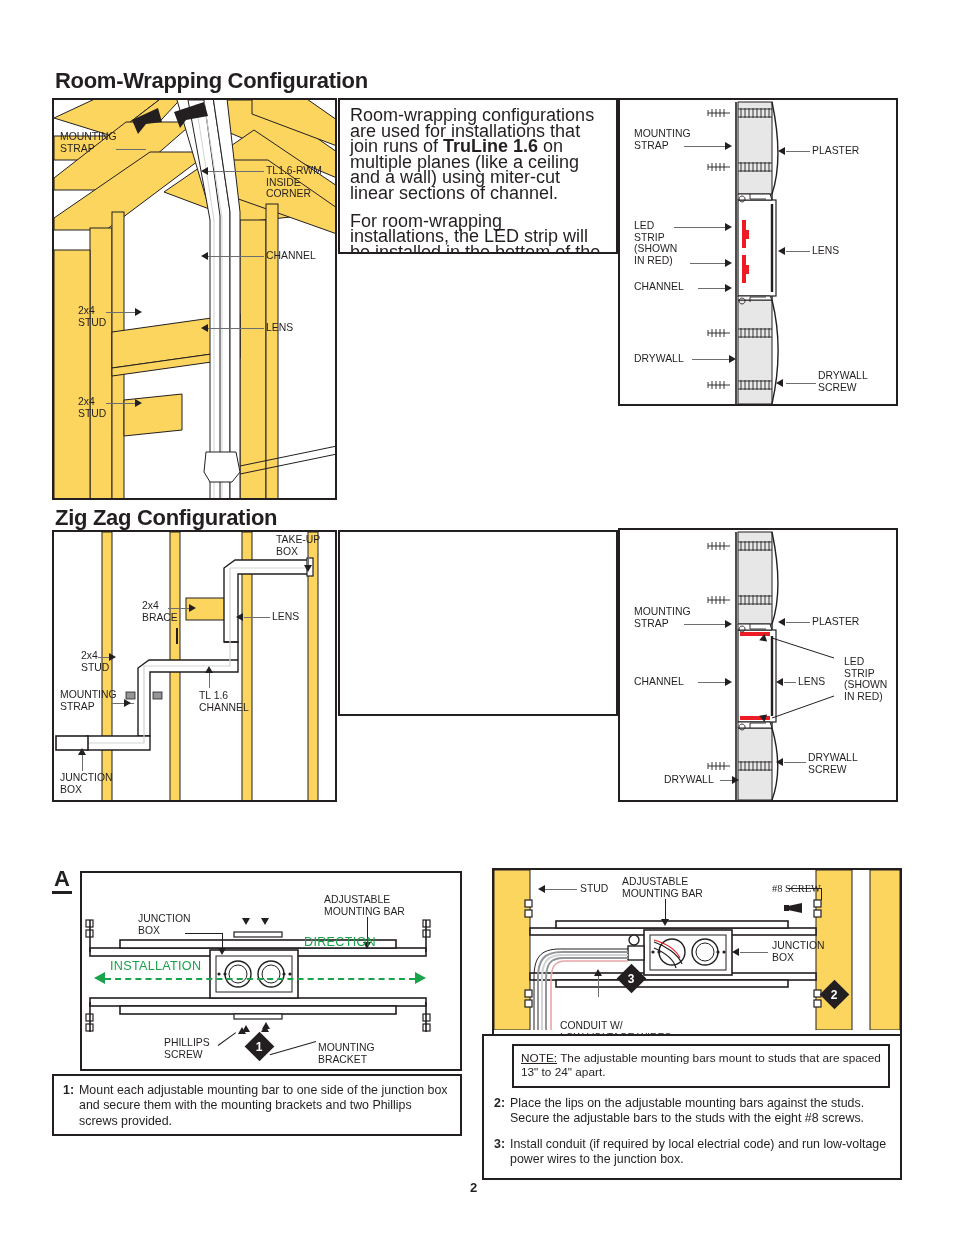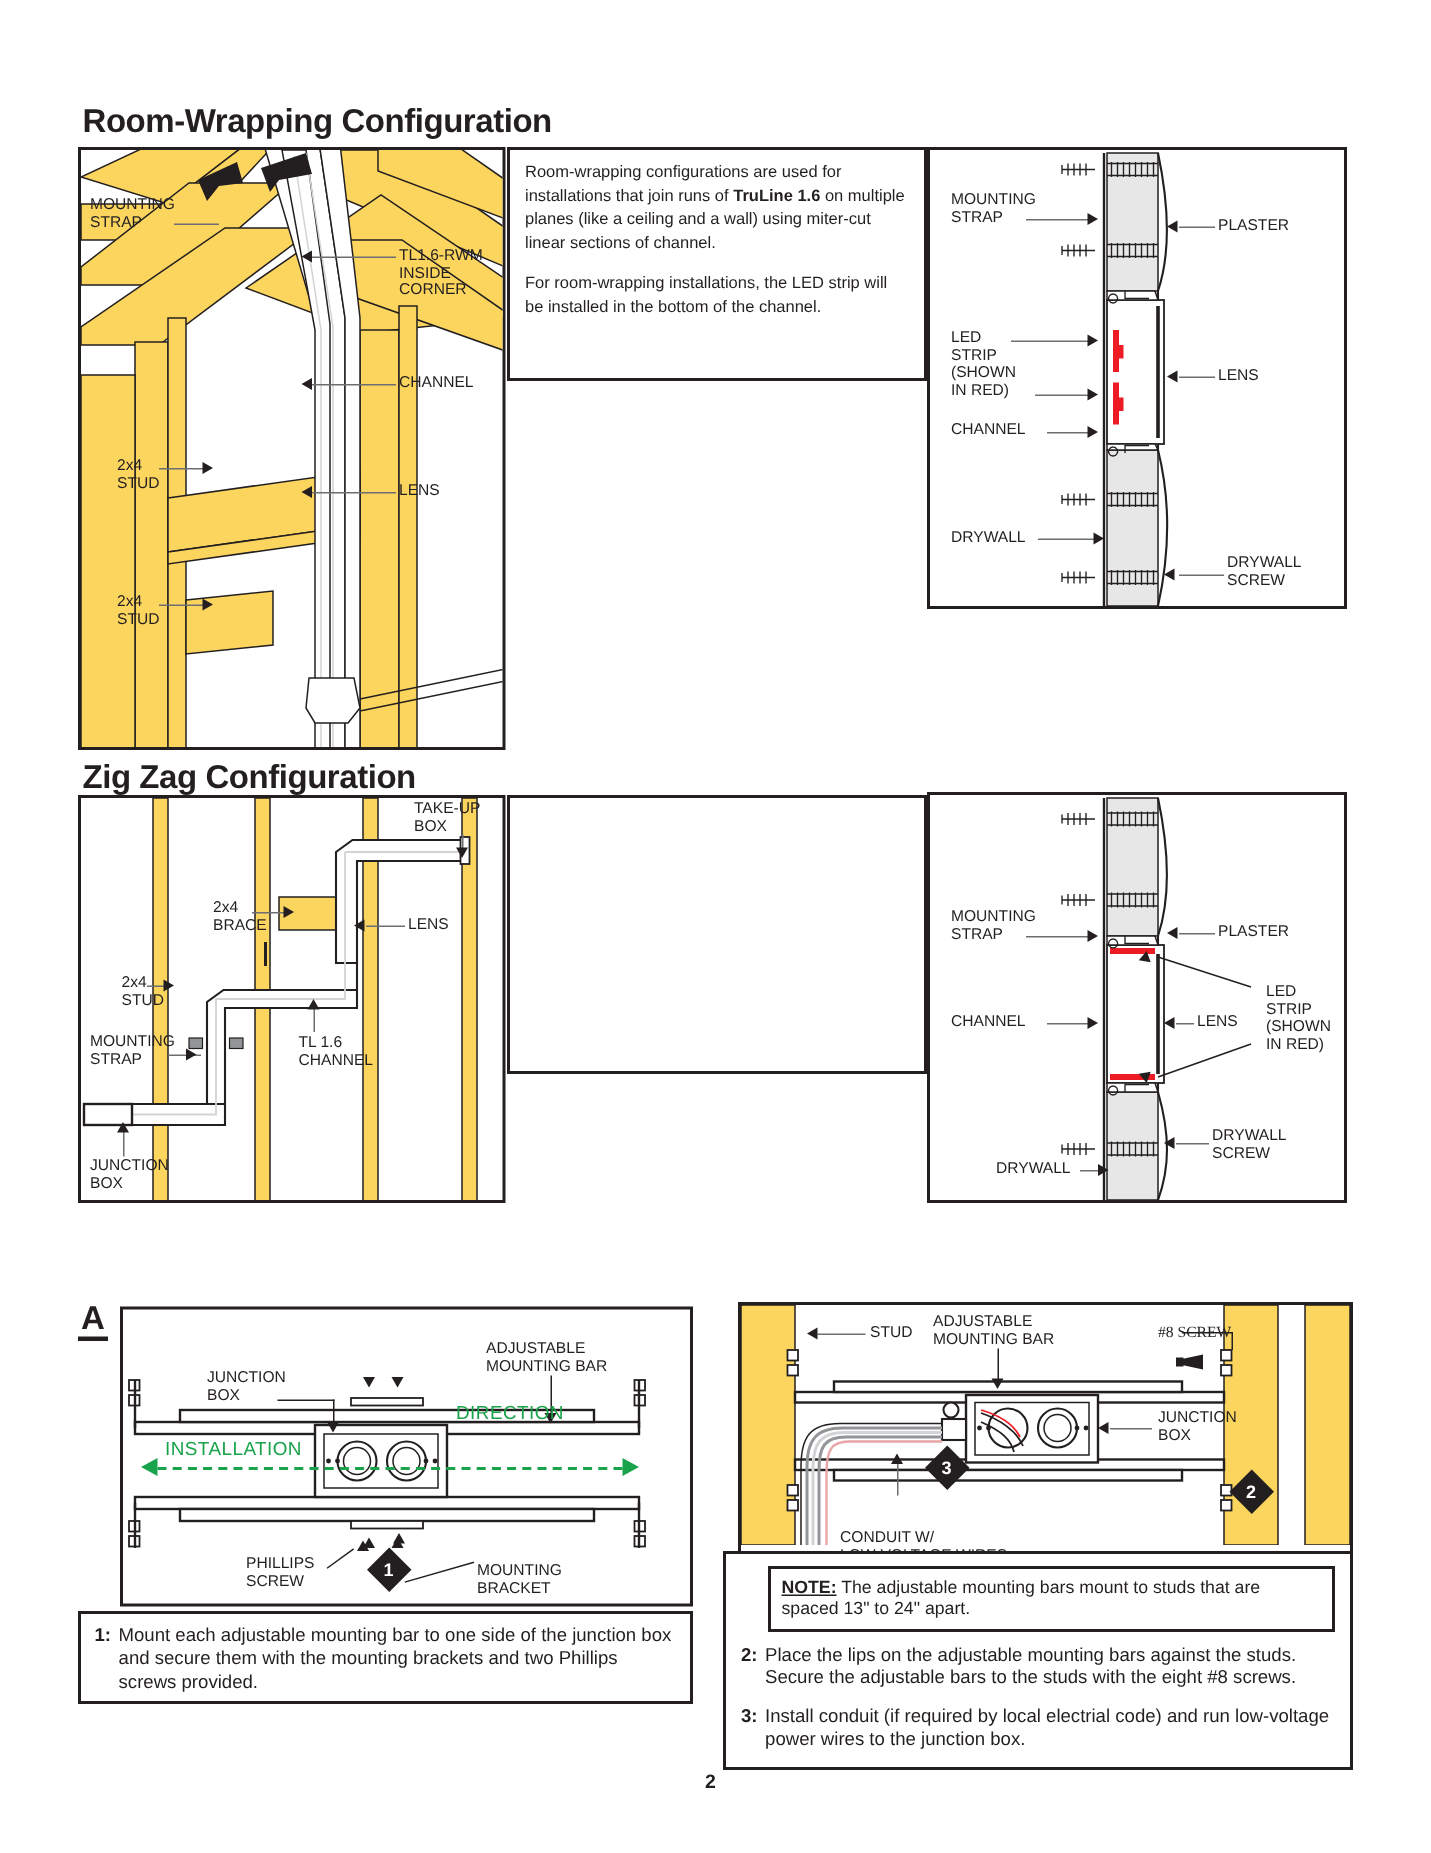--- a/index.html
+++ b/index.html
@@ -23,21 +23,21 @@
     padding:5px 0 6px 10px;box-sizing:border-box;white-space:nowrap;
   }
 
   
   .panel{
     border:2px solid #231f20;background:#fff;box-sizing:border-box;overflow:hidden;
   }
 
   
   .copy{
-    font-size:11px;line-height:15.6px;color:#231f20;
+    font-size:18px;line-height:15.6px;color:#231f20;
   }
   .copy p{margin:0 0 12px 0;}
   .copy p:last-child{margin-bottom:0;}
   b{font-weight:bold;}
 
   
   .lbl{
     font-size:10.4px;line-height:11.6px;color:#231f20;white-space:pre-line;
   }
 
@@ -73,21 +73,21 @@
     border:2px solid #231f20;box-sizing:border-box;background:#fff;
     font-size:12.4px;line-height:15.4px;padding:7px 9px 8px 9px;
   }
   .instr .row{display:flex;margin-bottom:10px;}
   .instr .row:last-child{margin-bottom:0;}
   .instr .num{font-weight:bold;flex:0 0 auto;margin-right:5px;}
   .note{
     border:2px solid #231f20;box-sizing:border-box;background:#fff;
     font-size:11.8px;line-height:14.4px;padding:5px 7px 6px 7px;margin:0 0 8px 18px;
   }
-  .note u{font-weight:bold;}
+  .note u{font-weight:normal;}
 
   
   .green-txt{color:#19A34A;font-size:12.6px;font-weight:normal;letter-spacing:0.3px;}
   .green-dash{
     border-top:2.5px dashed #19A34A;height:0;
   }
   .arr-gr{border-top:6px solid transparent;border-bottom:6px solid transparent;border-left:11px solid #19A34A;position:absolute;}
   .arr-gl{border-top:6px solid transparent;border-bottom:6px solid transparent;border-right:11px solid #19A34A;position:absolute;}
 
   

